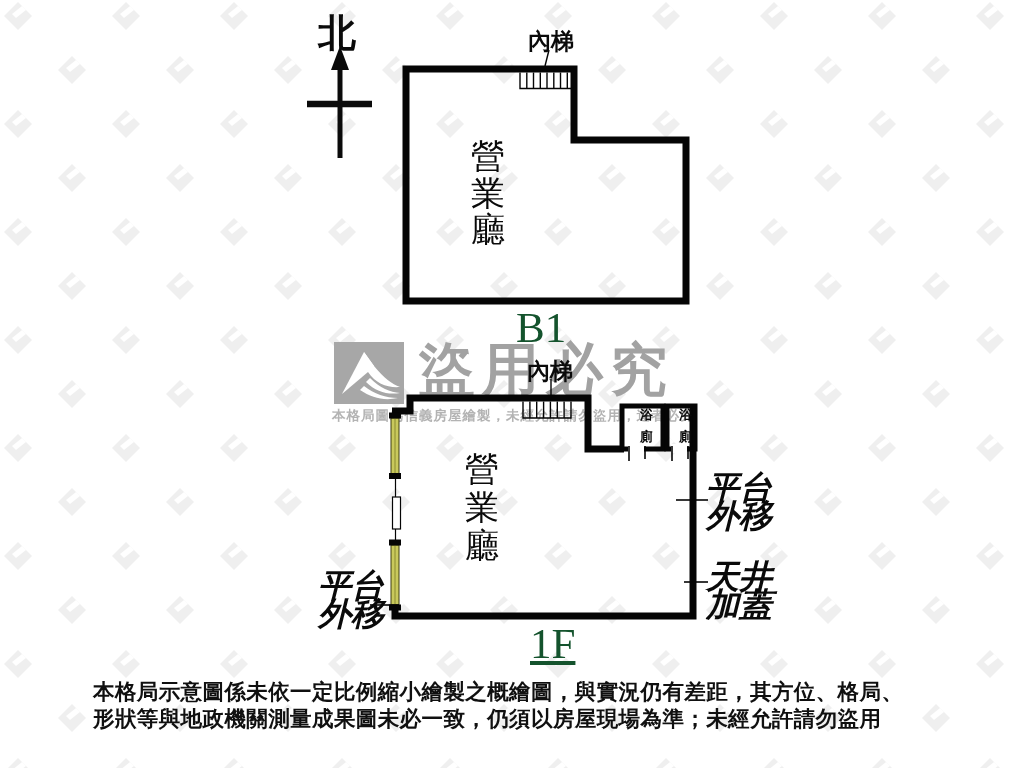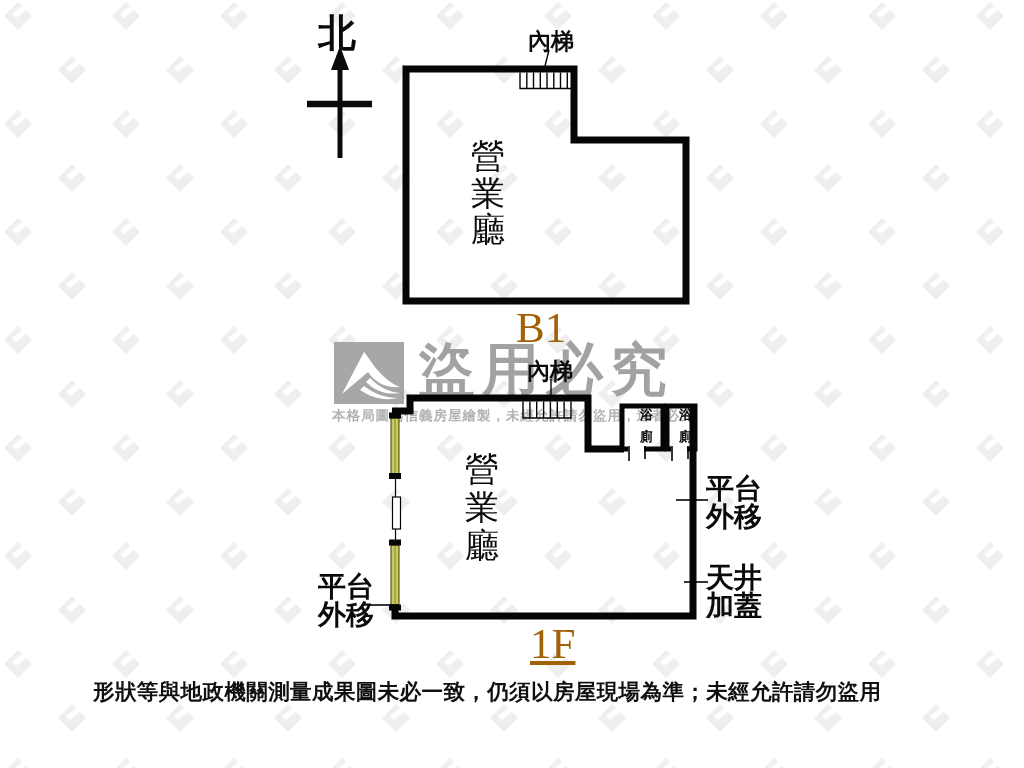--- a/index.html
+++ b/index.html
@@ -21,28 +21,29 @@
     font-size:13.5px;letter-spacing:1px;color:#b3b3b3;white-space:nowrap;
     font-weight:600;
   }
   
   .north-char{position:absolute;left:318px;top:8px;font-size:38px;font-weight:bold;}
   .stairs-label{position:absolute;font-size:23px;font-weight:bold;white-space:nowrap;}
   .room-label{
     position:absolute;width:38px;font-size:34px;font-weight:normal;
     word-break:break-all;text-align:center;
   }
-  .floor-label{position:absolute;font-size:43px;font-weight:normal;color:#a16207;}
+  .floor-label{position:absolute;font-size:43px;font-weight:normal;color:#14532d;}
   .bath-label{
     position:absolute;width:22px;font-size:13px;line-height:22px;font-weight:bold;
     word-break:break-all;text-align:right;
   }
   .side-label{
-    position:absolute;font-size:28px;line-height:27.5px;font-weight:bold;
+    position:absolute;font-size:33px;line-height:27.5px;font-weight:bold;
     white-space:pre-line;
+    font-style:italic;
   }
   
   .disclaimer{
     position:absolute;left:93px;top:679px;width:860px;
     font-size:21.5px;line-height:27px;letter-spacing:0.4px;font-weight:600;color:#101010;
   }
   .b1-room{left:469px;top:139px;line-height:36.5px;}
   .f1-room{left:463px;top:451px;line-height:38px;}
 </style>
 </head>
@@ -169,17 +170,18 @@
     <div class="bath-label" style="left:670px;top:404px;">浴廁</div>
 
     <div class="side-label" style="left:318px;top:573px;">平台
 外移</div>
     <div class="side-label" style="left:706px;top:475px;">平台
 外移</div>
     <div class="side-label" style="left:706px;top:564px;">天井
 加蓋</div>
 
     <div class="disclaimer">
+      <div>本格局示意圖係未依一定比例縮小繪製之概繪圖，與實況仍有差距，其方位、格局、</div>
       <div>形狀等與地政機關測量成果圖未必一致，仍須以房屋現場為準；未經允許請勿盜用</div>
     </div>
   </div>
 
 </div>
 
 </body></html>

